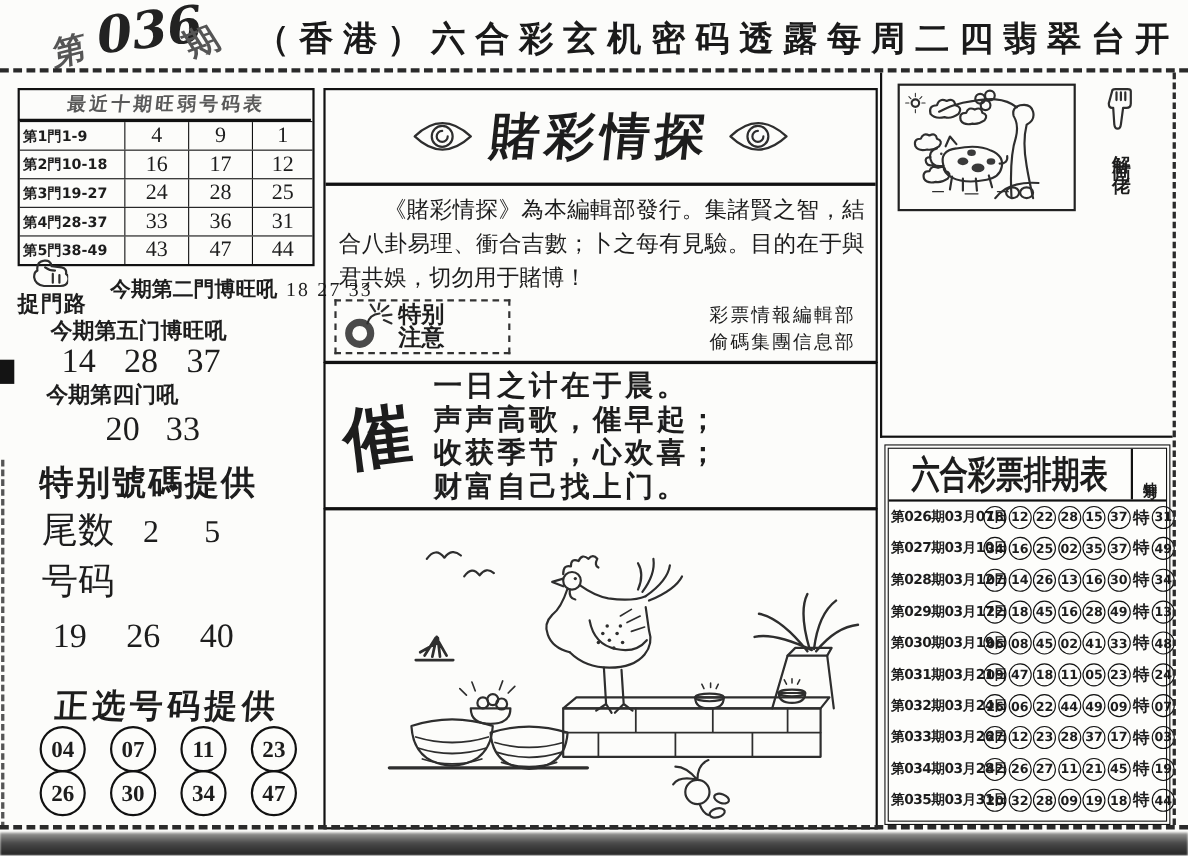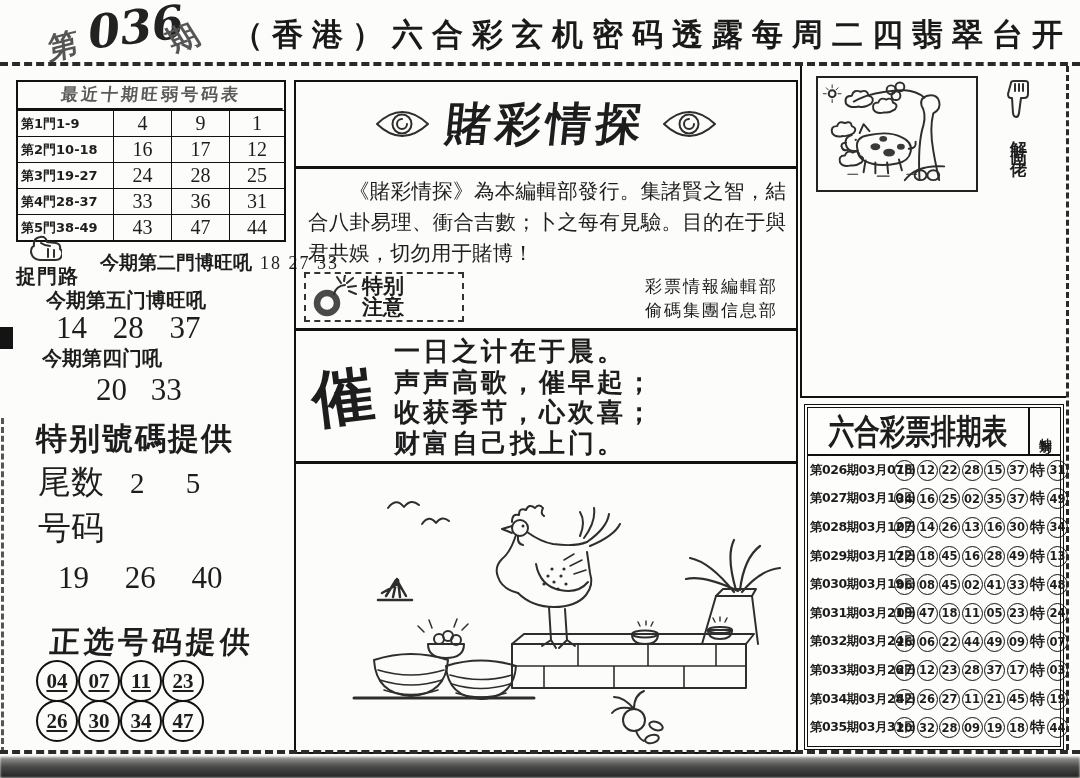--- a/index.html
+++ b/index.html
@@ -50,25 +50,25 @@
   .catch-l2t{position:absolute;left:46px;top:287px;font-size:20px;font-weight:bold;}
   .catch-l2n{position:absolute;left:56px;top:310px;font-size:31px;word-spacing:18px;}
   .catch-l3t{position:absolute;left:42px;top:345px;font-size:20px;font-weight:bold;}
   .catch-l3n{position:absolute;left:96px;top:372px;font-size:31px;word-spacing:16px;}
 
   .sp-title{position:absolute;left:36px;top:418px;font-size:31px;font-weight:900;
             font-family:"DejaVu Sans",sans-serif;letter-spacing:2px;}
   .sp-tail{position:absolute;left:38px;top:460px;font-size:33px;}
   .sp-tail .vals{font-size:29px;margin-left:26px;word-spacing:34px;}
   .sp-code{position:absolute;left:38px;top:506px;font-size:33px;}
-  .sp-values{position:absolute;left:58px;top:560px;font-size:31px;word-spacing:28px;}
+  .sp-values{position:absolute;left:48px;top:560px;font-size:31px;word-spacing:28px;}
 
   .mp-title{position:absolute;left:50px;top:622px;font-size:30px;font-weight:bold;
             letter-spacing:4px;transform:skewX(-4deg);}
-  .mp-row{position:absolute;left:36px;display:flex;text-decoration:underline;}
+  .mp-row{position:absolute;left:36px;display:flex;gap:22px;}
   .mp-row1{top:660px;}  .mp-row2{top:700px;}
   .mp-circle{width:38px;height:38px;border:2.5px solid #111;border-radius:50%;
              display:flex;align-items:center;justify-content:center;
              font-size:21px;font-weight:bold;font-family:"Liberation Serif",serif;}
 
   
   .c-box1{position:absolute;left:294px;top:80px;width:500px;height:246px;border:2.5px solid #111;}
   .mast{height:84px;border-bottom:3px solid #111;display:flex;align-items:center;
         justify-content:center;gap:16px;}
   .mast-title{font-size:45px;font-weight:900;font-family:"DejaVu Serif",serif;

